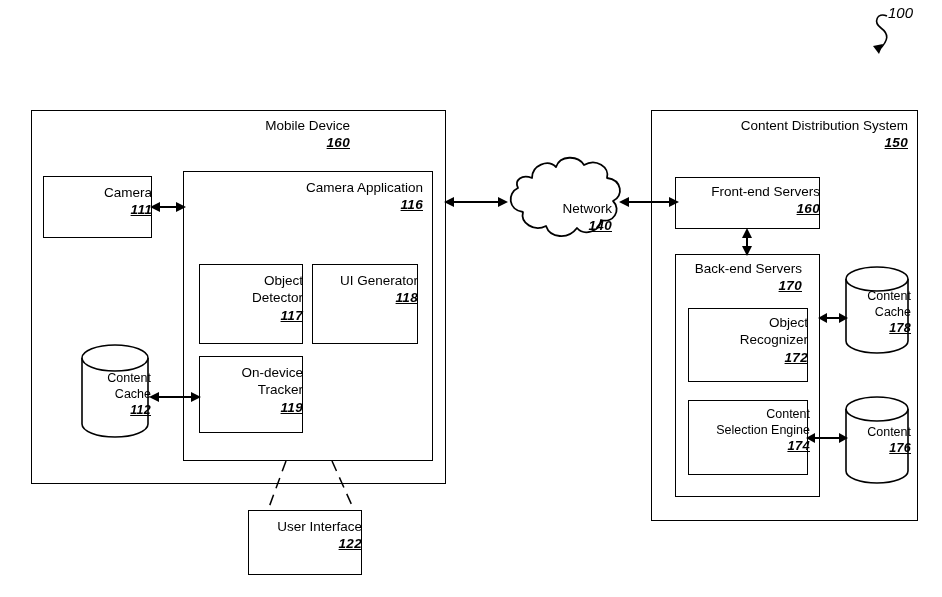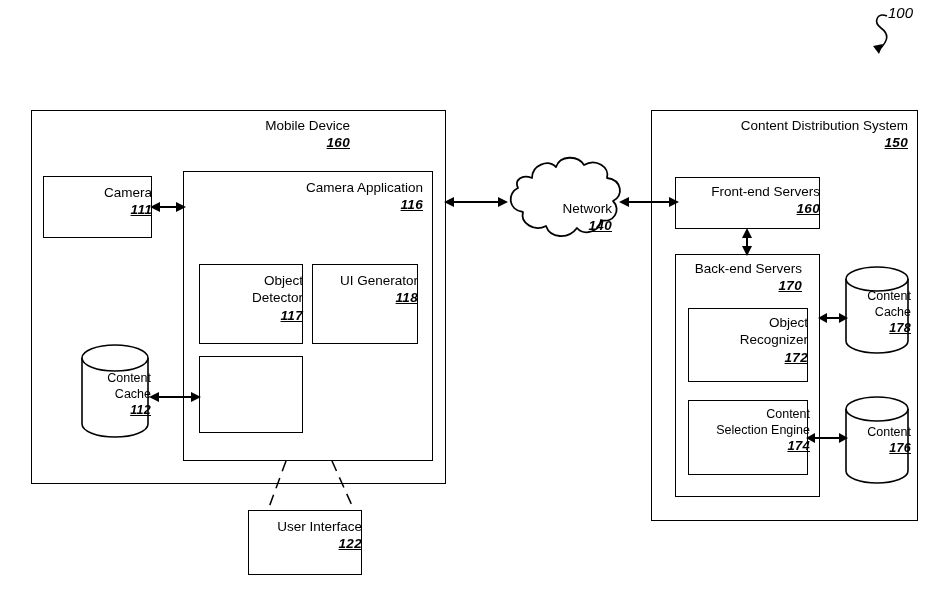--- a/index.html
+++ b/index.html
@@ -78,20 +78,22 @@
   <div class="lbl" style="left:193px; top:179px; width:230px;"><span>Camera Application</span><span class="num">116</span></div>
 
   <div class="box" style="left:199px; top:264px; width:104px; height:80px;"></div>
   <div class="lbl" style="left:199px; top:272px; width:104px;"><span>Object
 Detector</span><span class="num">117</span></div>
 
   <div class="box" style="left:312px; top:264px; width:106px; height:80px;"></div>
   <div class="lbl" style="left:312px; top:272px; width:106px;"><span>UI Generator</span><span class="num">118</span></div>
 
   <div class="box" style="left:199px; top:356px; width:104px; height:77px;"></div>
+  <div class="lbl" style="left:199px; top:364px; width:104px;"><span>On-device
+Tracker</span><span class="num">119</span></div>
 
   <div class="cyl" style="left:79px; top:344px;">
     <svg width="72" height="94" viewBox="0 0 72 94">
       <path d="M3,14 L3,80 A33,13 0 0 0 69,80 L69,14" fill="#fff" stroke="#000" stroke-width="1.6"></path>
       <ellipse cx="36" cy="14" rx="33" ry="13" fill="#fff" stroke="#000" stroke-width="1.6"></ellipse>
     </svg>
   </div>
   <div class="lbl" style="left:79px; top:370px; width:72px; font-size:12.5px;"><span>Content
 Cache</span><span class="num" style="font-size:12.5px;">112</span></div>
 

